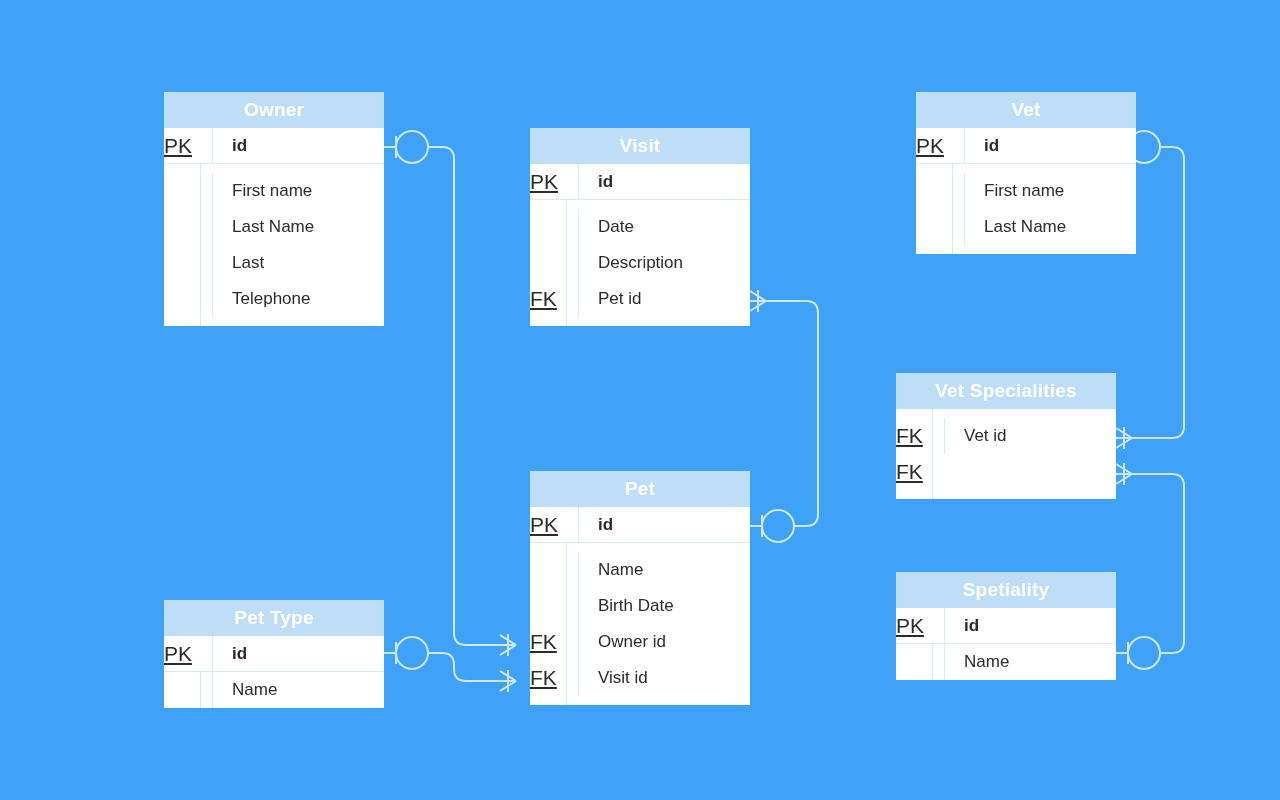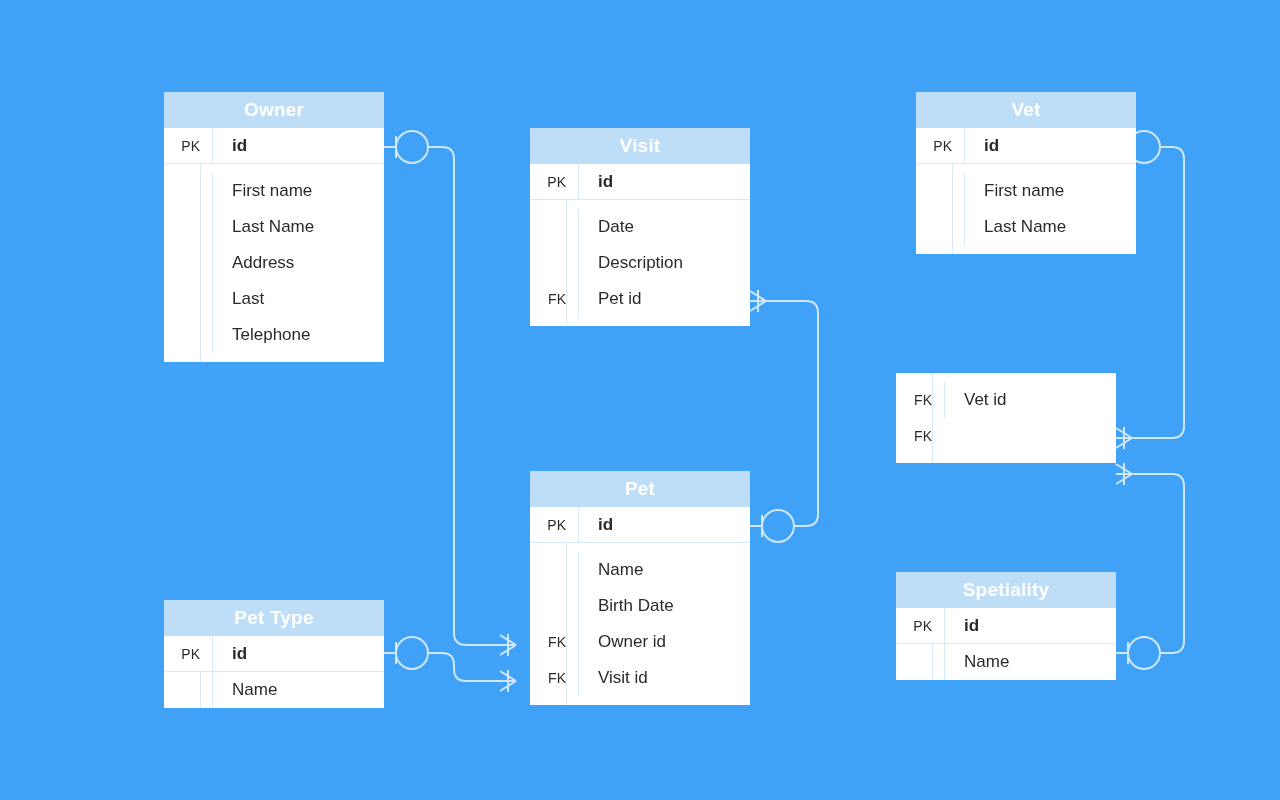--- a/index.html
+++ b/index.html
@@ -53,24 +53,25 @@
     align-items: center;
     height: 36px;
     box-sizing: border-box;
   }
   .row.pk-row {
     border-bottom: 1px solid #d7eafb;
   }
   .row .key {
     width: 36px;
     min-width: 36px;
-    text-align: right;
-    font-size: 14px;
+    text-align: left;
+    font-size: 21px;
     color: #2b2b2b;
     box-sizing: border-box;
+    text-decoration: underline;
   }
   .row .attr {
     flex: 1;
     padding-left: 19px;
     font-size: 17px;
     color: #2b2b2b;
     border-left: 1px solid #d7eafb;
     line-height: 36px;
     height: 36px;
     box-sizing: border-box;
@@ -163,24 +164,20 @@
         <div class="row">
           <span class="key"></span>
           <span class="attr">First name</span>
         </div>
         <div class="row">
           <span class="key"></span>
           <span class="attr">Last Name</span>
         </div>
         <div class="row">
           <span class="key"></span>
-          <span class="attr">Address</span>
-        </div>
-        <div class="row">
-          <span class="key"></span>
           <span class="attr">Last</span>
         </div>
         <div class="row">
           <span class="key"></span>
           <span class="attr">Telephone</span>
         </div>
         <div class="spacer-bottom"></div>
       </div>
     </div>
   </div>
@@ -229,20 +226,21 @@
         <div class="row">
           <span class="key"></span>
           <span class="attr">Last Name</span>
         </div>
         <div class="spacer-bottom"></div>
       </div>
     </div>
   </div>
 
   <div class="entity" style="left:896px; top:373px; width:220px;">
+    <div class="entity-header">Vet Specialities</div>
     <div class="entity-body">
       <div class="attr-group">
         <div class="vline"></div>
         <div class="spacer-top"></div>
         <div class="row">
           <span class="key">FK</span>
           <span class="attr">Vet id</span>
         </div>
         <div class="row">
           <span class="key">FK</span>

